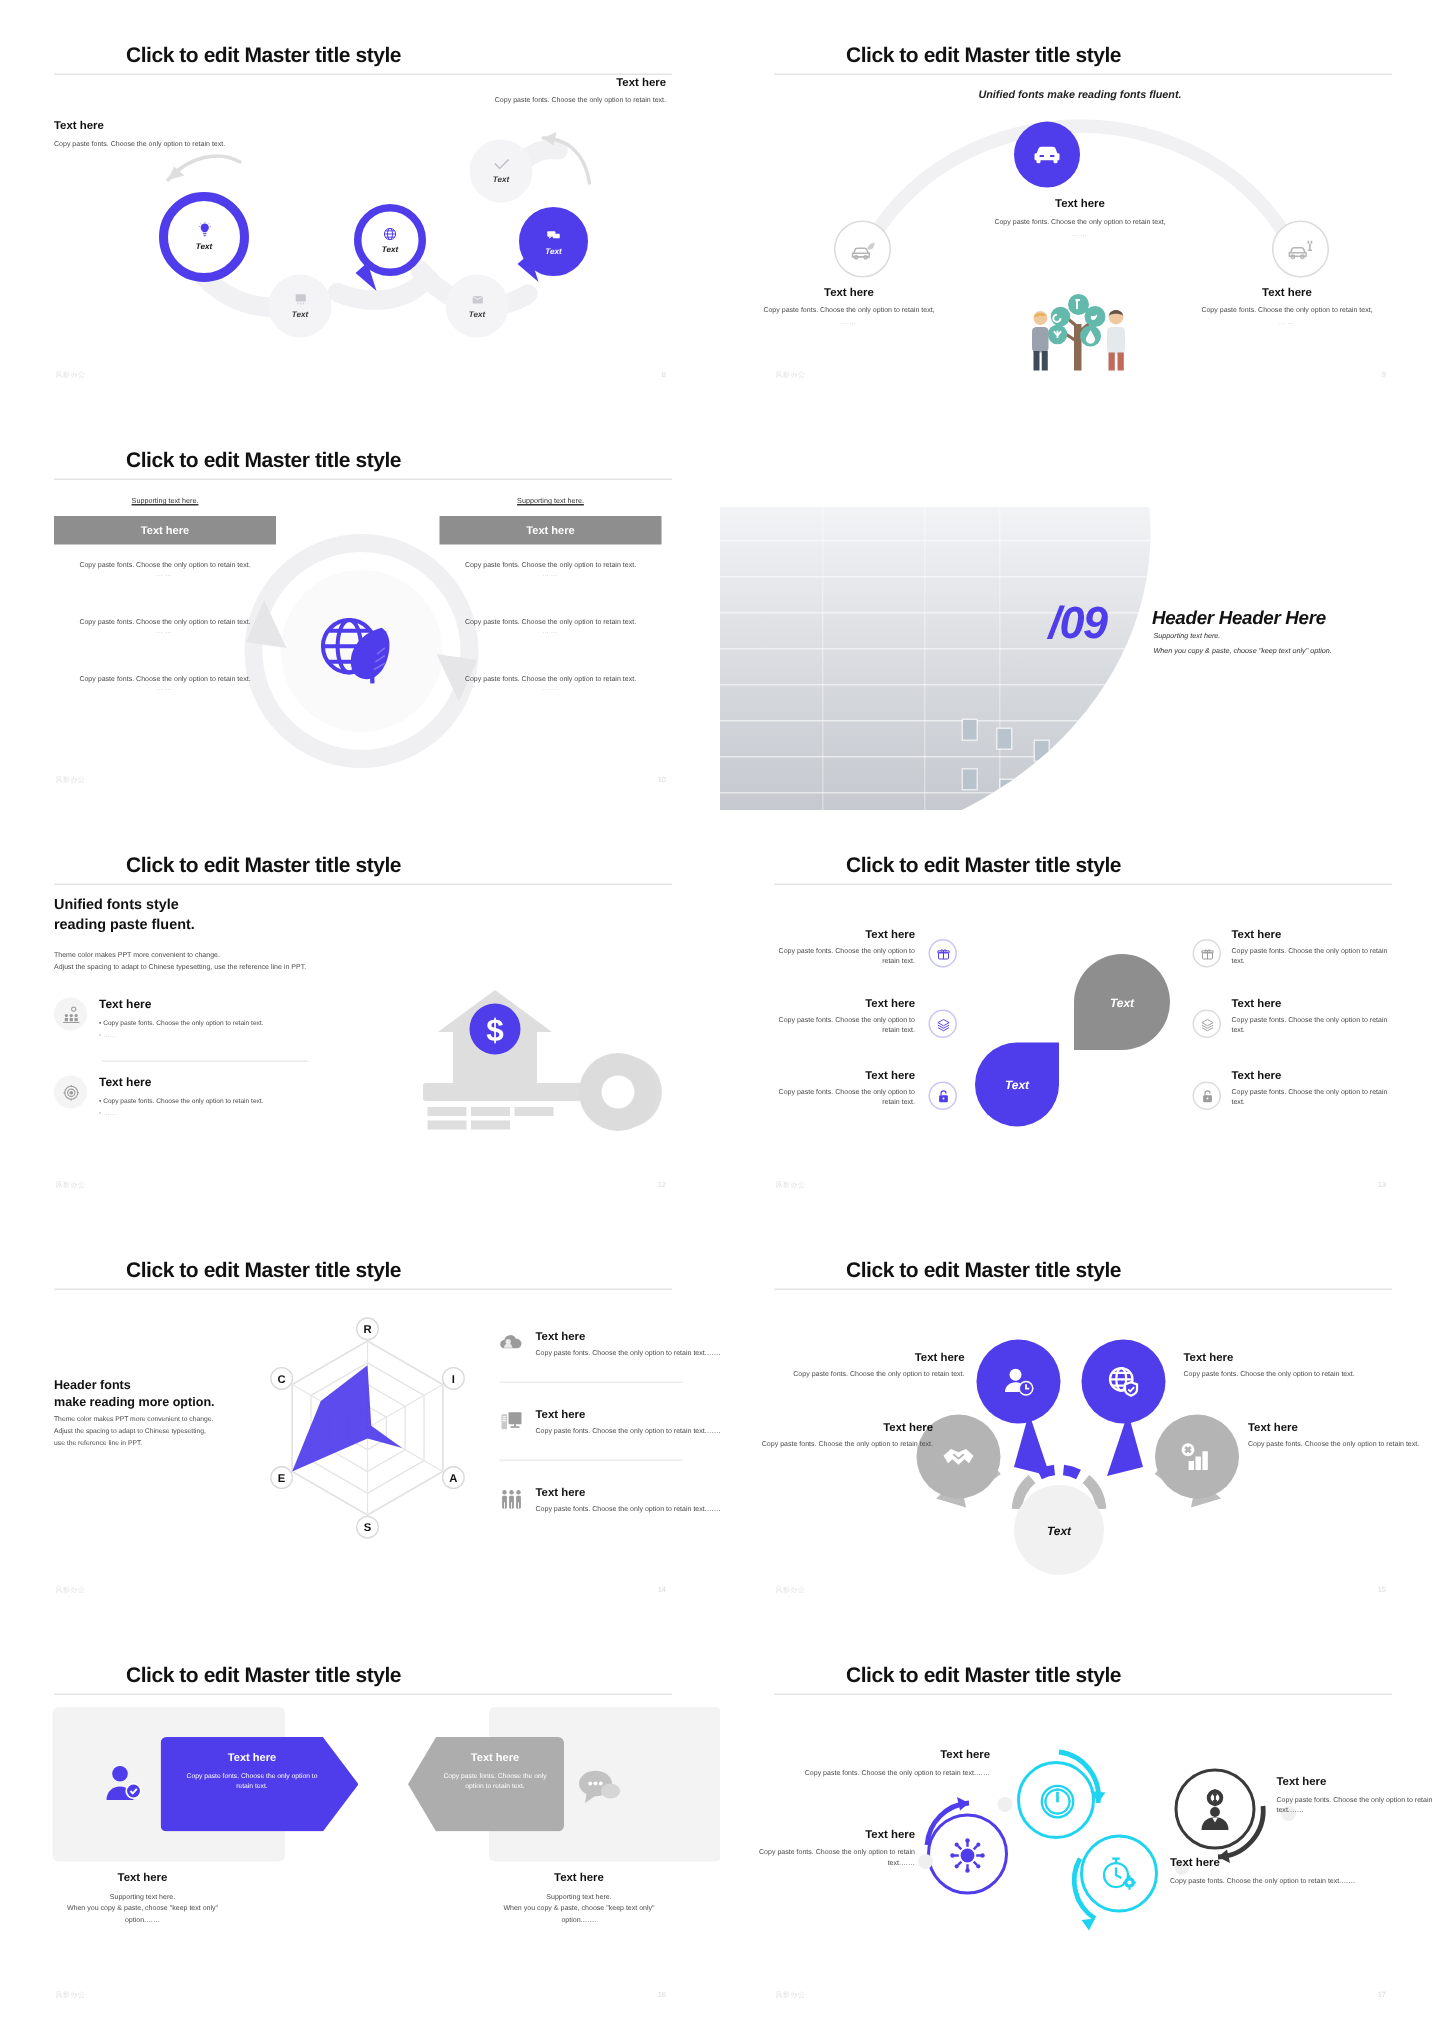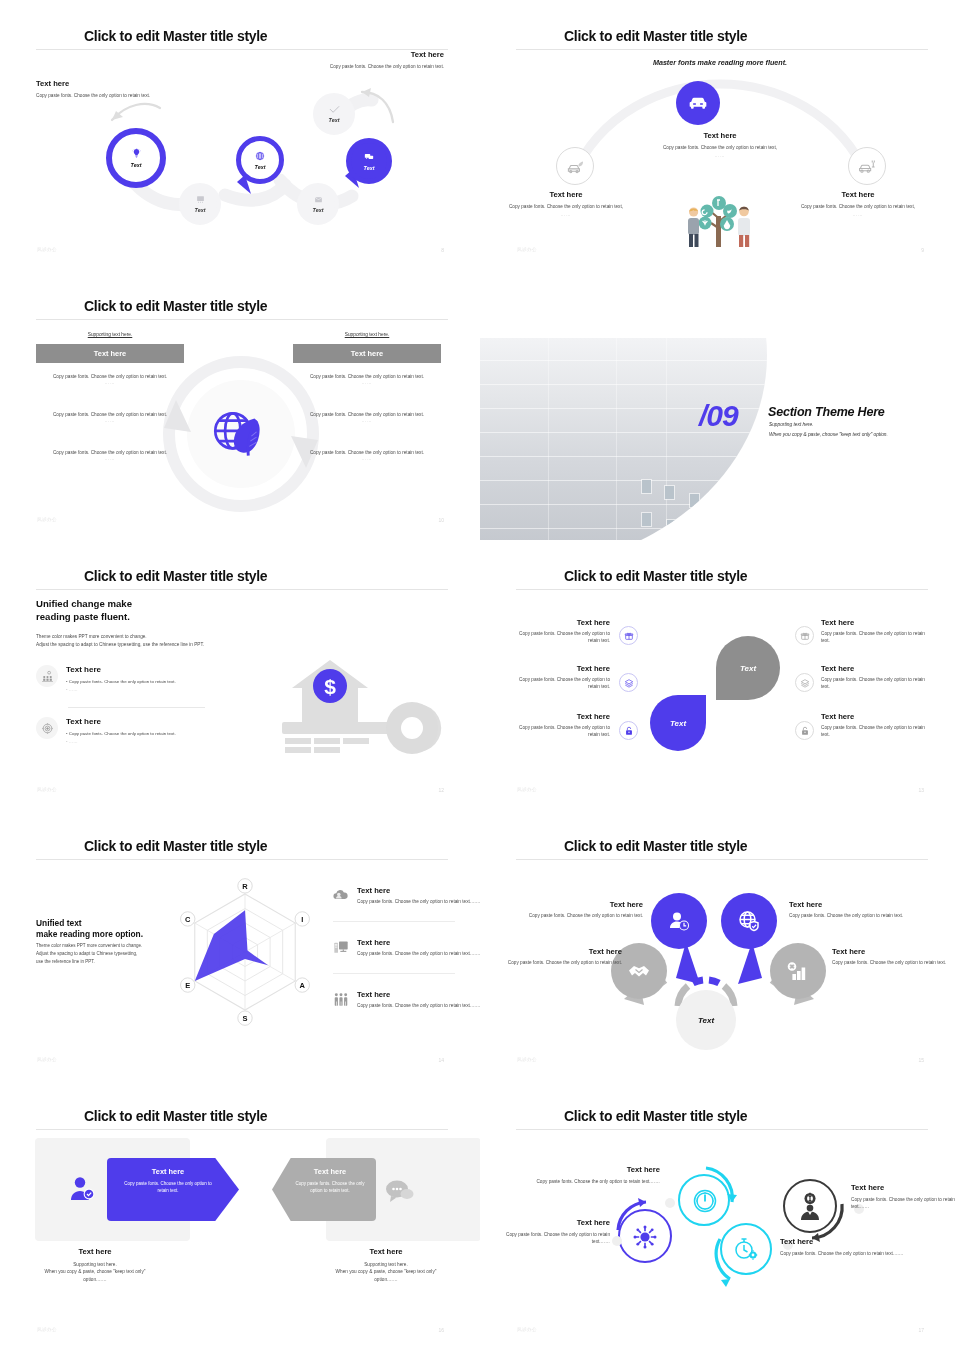--- a/index.html
+++ b/index.html
@@ -294,21 +294,21 @@
       <span class="nlbl">Text</span>
     </div>
 
     <div class="s-foot">风影办公</div>
     <div class="s-page">8</div>
   </div>
 
   <div class="slide s2">
     <div class="s-title">Click to edit Master title style</div>
     <div class="s-rule"></div>
-    <div class="sub">Master fonts make reading more fluent.</div>
+    <div class="sub">Unified fonts make reading fonts fluent.</div>
 
     <svg style="position:absolute;left:0;top:0" width="480" height="270">
       <path d="M92 178 C120 112 185 84 240 84 C295 84 360 112 388 178" stroke="#f1f1f3" stroke-width="9" fill="none" stroke-linecap="round"></path>
     </svg>
 
     <div class="c-main">
       <span>
         <svg width="22" height="22" viewBox="0 0 24 24" fill="#fff">
             <path d="M4.5 11l1.3-3.4A2 2 0 0 1 7.7 6.3h8.6a2 2 0 0 1 1.9 1.3L19.5 11h.6a1 1 0 0 1 1 1v3.2a1 1 0 0 1-1 1h-.4v1.1a1 1 0 0 1-1 1h-1a1 1 0 0 1-1-1v-1.1H7.3v1.1a1 1 0 0 1-1 1h-1a1 1 0 0 1-1-1v-1.1h-.4a1 1 0 0 1-1-1V12a1 1 0 0 1 1-1h.6z"></path>
             <rect x="6.5" y="12.4" width="3.4" height="1.5" rx=".7" fill="#4F3CEB"></rect>
@@ -464,31 +464,31 @@
       <div class="vstrip" style="left:146px"></div>
       <div class="vstrip" style="left:196px"></div>
       <div class="win" style="left:172px;top:142px"></div>
       <div class="win" style="left:195px;top:148px"></div>
       <div class="win" style="left:220px;top:156px"></div>
       <div class="win" style="left:172px;top:175px"></div>
       <div class="win" style="left:197px;top:182px"></div>
       <div class="win" style="left:224px;top:190px"></div>
     </div>
     <div class="num">/09</div>
-    <div class="sh">Section Theme Here</div>
+    <div class="sh">Header Header Here</div>
     <div class="sh-sub1">Supporting text here.</div>
     <div class="sh-sub2">When you copy &amp; paste, choose "keep text only" option.</div>
   </div>
 
   <div class="slide s5">
     <div class="s-title">Click to edit Master title style</div>
     <div class="s-rule"></div>
 
     <div class="lead">
-      <span>Unified change make</span><br>
+      <span>Unified fonts style</span><br>
       <span>reading paste fluent.</span>
     </div>
     <div class="deck2">
       <span>Theme color makes PPT more convenient to change.</span><br>
       <span>Adjust the spacing to adapt to Chinese typesetting, use the reference line in PPT.</span>
     </div>
 
     <div class="row" style="left:36px;top:125px">
       <span class="ic">
         <svg width="13" height="13" viewBox="0 0 24 24" fill="#9b9b9b">
@@ -648,21 +648,21 @@
 
     <div class="s-foot">风影办公</div>
     <div class="s-page">13</div>
   </div>
 
   <div class="slide s7">
     <div class="s-title">Click to edit Master title style</div>
     <div class="s-rule"></div>
 
     <div class="lead">
-      <span>Unified text</span><br>
+      <span>Header fonts</span><br>
       <span>make reading more option.</span>
     </div>
     <div class="deck2">
       <span>Theme color makes PPT more convenient to change.</span><br>
       <span>Adjust the spacing to adapt to Chinese typesetting,</span><br>
       <span>use the reference line in PPT.</span>
     </div>
 
     <svg id="radar-chart" style="position:absolute;left:165px;top:62px" width="160" height="160" viewBox="0 0 160 160">
         <polygon points="80.00,22.00 130.23,51.00 130.23,109.00 80.00,138.00 29.77,109.00 29.77,51.00" fill="#ffffff" stroke="#e2e2e2" stroke-width="1.1"></polygon>

